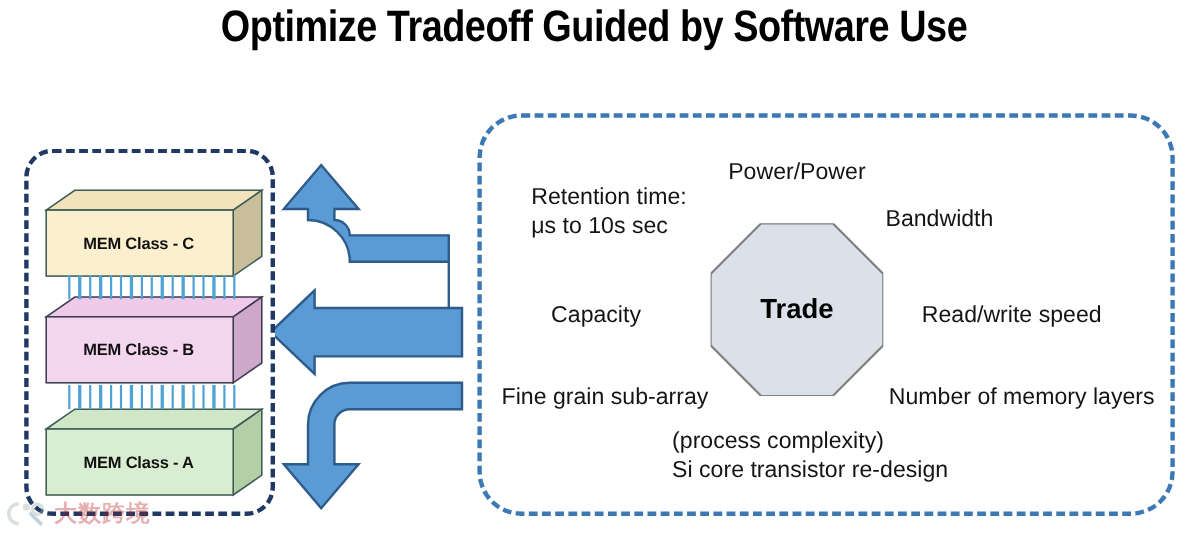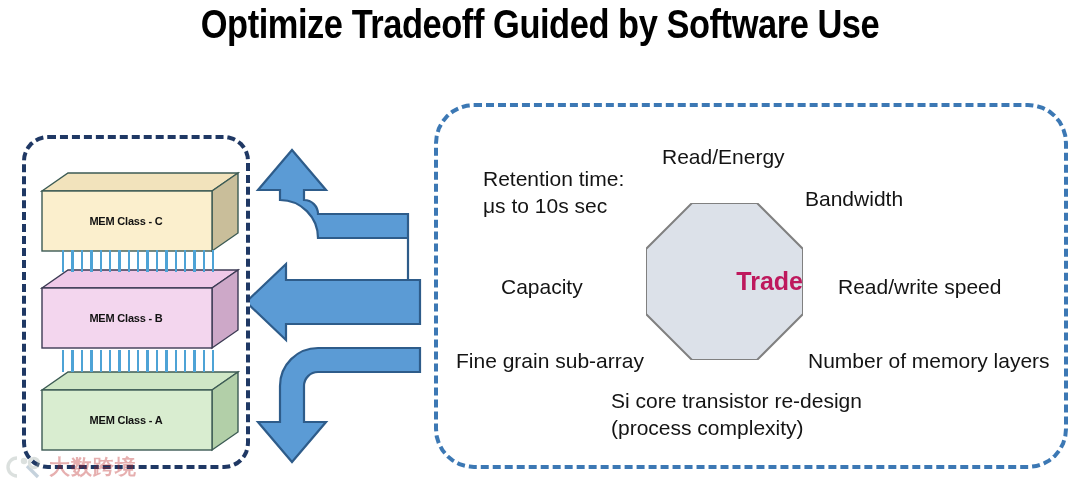--- a/index.html
+++ b/index.html
@@ -66,21 +66,21 @@
   .mem-slab .face-top {
     position: absolute;
     left: 0;
     top: 18px;
     width: 168px;
     height: 60px;
   }
   .mem-slab .face-label {
     font-family: "Liberation Sans", sans-serif;
     font-weight: bold;
-    font-size: 11px;
+    font-size: 15px;
     letter-spacing: -0.2px;
     color: #111111;
     white-space: nowrap;
   }
   .slab-svg {
     position: absolute;
     left: 0;
     top: 0;
     overflow: visible;
   }
@@ -136,27 +136,27 @@
     height: 157px;
   }
   #octagon-label {
     position: absolute;
     left: 0;
     top: 0;
     width: 157px;
     height: 157px;
     display: flex;
     flex-direction: column;
-    align-items: flex-end;
+    align-items: center;
     justify-content: center;
     font-family: "Liberation Sans", sans-serif;
     font-weight: bold;
     font-size: 25px;
     line-height: 1.22;
-    color: #be185d;
+    color: #000000;
     pointer-events: none;
   }
 
   
   .ts-label {
     position: absolute;
     font-family: "Liberation Sans", sans-serif;
     font-size: 21px;
     line-height: 1.28;
     color: #141414;
@@ -293,36 +293,36 @@
 
 <div id="octagon-wrap">
   <svg width="157" height="157" viewBox="0 0 157 157">
     <polygon points="46,0 111,0 157,46 157,111 111,157 46,157 0,111 0,46" fill="#DCE1E9" stroke="#808080" stroke-width="2"></polygon>
   </svg>
   <div id="octagon-label">
     <span>Trade</span>
   </div>
 </div>
 
-<div class="ts-label" id="label-power">Read/Energy</div>
+<div class="ts-label" id="label-power">Power/Power</div>
 
 <div class="ts-label" id="label-retention">
   <div>Retention time:</div>
   <div>μs to 10s sec</div>
 </div>
 
 <div class="ts-label" id="label-bandwidth">Bandwidth</div>
 <div class="ts-label" id="label-capacity">Capacity</div>
 <div class="ts-label" id="label-readwrite">Read/write speed</div>
 <div class="ts-label" id="label-finegrain">Fine grain sub-array</div>
 <div class="ts-label" id="label-layers">Number of memory layers</div>
 
 <div class="ts-label" id="label-sicore">
+  <div>(process complexity)</div>
   <div>Si core transistor re-design</div>
-  <div>(process complexity)</div>
 </div>
 
 <div id="watermark">
   <svg width="38" height="26" viewBox="0 0 38 26">
     <path d="M13 4 A 9 9 0 1 0 13 22" fill="none" stroke="#9aa8a3" stroke-width="3.4"></path>
     <circle cx="20" cy="7" r="3.2" fill="#9aa8a3"></circle>
     <path d="M23 12 L 34 23" stroke="#5b7f9e" stroke-width="3.4" fill="none"></path>
     <circle cx="30" cy="9" r="4.6" fill="none" stroke="#9aa8a3" stroke-width="3.2"></circle>
   </svg>
   <span id="watermark-text">大数跨境</span>

